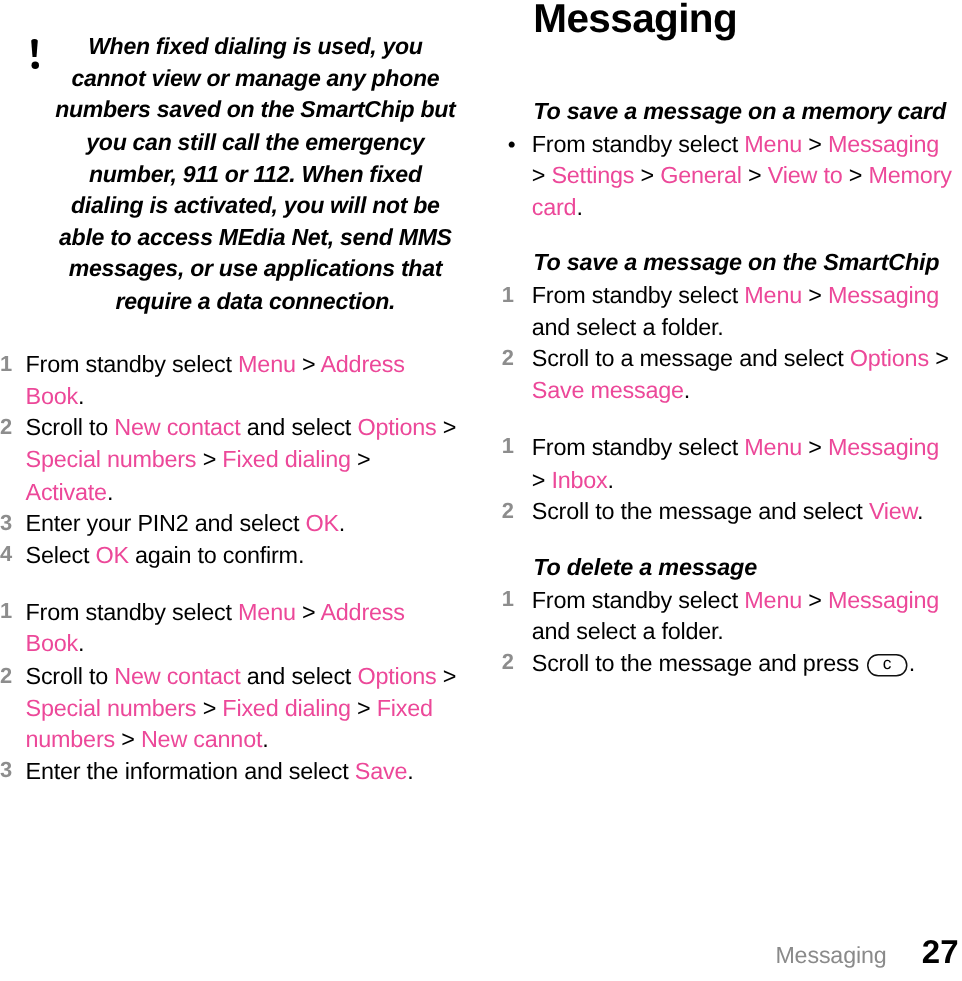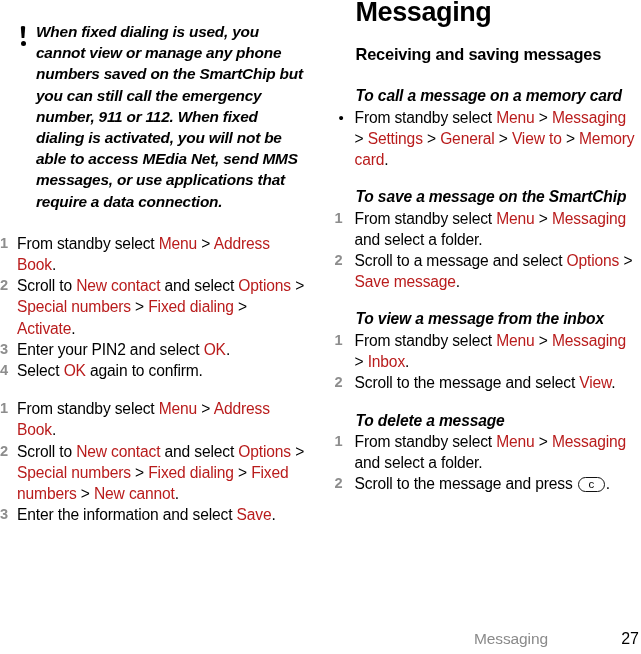--- a/index.html
+++ b/index.html
@@ -49,27 +49,28 @@
     line-height: 20.5px;
     letter-spacing: -0.15px;
     margin: 0;
   }
   .para {
     font-size: 15.6px;
     line-height: 21.2px;
     letter-spacing: -0.15px;
     margin: 0;
   }
-  .lnk { color: #b91c1c; }
+  .lnk { color: #ec4899; }
 
   
   .note {
     display: flex;
     align-items: flex-start;
     margin-top: 21px;
+    text-align: center;
   }
   .note-icon {
     flex: 0 0 auto;
     width: 18px;
     margin-top: 5px;
     margin-left: -4px;
     display: flex;
     flex-direction: column;
     align-items: center;
   }
@@ -160,26 +161,25 @@
     display: flex;
     align-items: baseline;
     gap: 22px;
   }
   .footer .f-title {
     font-size: 15.5px;
     color: #8a8a8a;
     letter-spacing: -0.1px;
   }
   .footer .f-page {
-    font-size: 16px;
-    font-weight: normal;
+    font-size: 22px;
+    font-weight: bold;
     color: #000;
     min-width: 26px;
     text-align: right;
-    margin-left: 43px;
   }
 </style>
 </head>
 <body>
 
 <div class="page">
 
   <div class="col col-left">
 
 
@@ -229,47 +229,45 @@
         </ol>
       </div>
   </div>
 
   <div class="col col-right">
 
     <h1 class="chapter-title">Messaging</h1>
 
     <div class="gap-md"></div>
 
-    <h2 class="h2">Receiving and saving messages</h2>
 
 
     <div class="gap-lg"></div>
 
     <div>
-        <h3 class="h3">To call a message on a memory card</h3>
+        <h3 class="h3">To save a message on a memory card</h3>
         <ul class="steps">
           <li class="step">
             <span class="bullet">•</span>
             <span class="txt">From standby select <span class="lnk">Menu</span> &gt; <span class="lnk">Messaging</span> &gt; <span class="lnk">Settings</span> &gt; <span class="lnk">General</span> &gt; <span class="lnk">View to</span> &gt; <span class="lnk">Memory card</span>.</span>
           </li>
         </ul>
         <div class="gap-md"></div>
         <h3 class="h3">To save a message on the SmartChip</h3>
         <ol class="steps">
           <li class="step">
             <span class="num">1</span>
             <span class="txt">From standby select <span class="lnk">Menu</span> &gt; <span class="lnk">Messaging</span> and select a folder.</span>
           </li>
           <li class="step">
             <span class="num">2</span>
             <span class="txt">Scroll to a message and select <span class="lnk">Options</span> &gt; <span class="lnk">Save message</span>.</span>
           </li>
         </ol>
         <div class="gap-md"></div>
-        <h3 class="h3">To view a message from the inbox</h3>
         <ol class="steps">
           <li class="step">
             <span class="num">1</span>
             <span class="txt">From standby select <span class="lnk">Menu</span> &gt; <span class="lnk">Messaging</span> &gt; <span class="lnk">Inbox</span>.</span>
           </li>
           <li class="step">
             <span class="num">2</span>
             <span class="txt">Scroll to the message and select <span class="lnk">View</span>.</span>
           </li>
         </ol>

